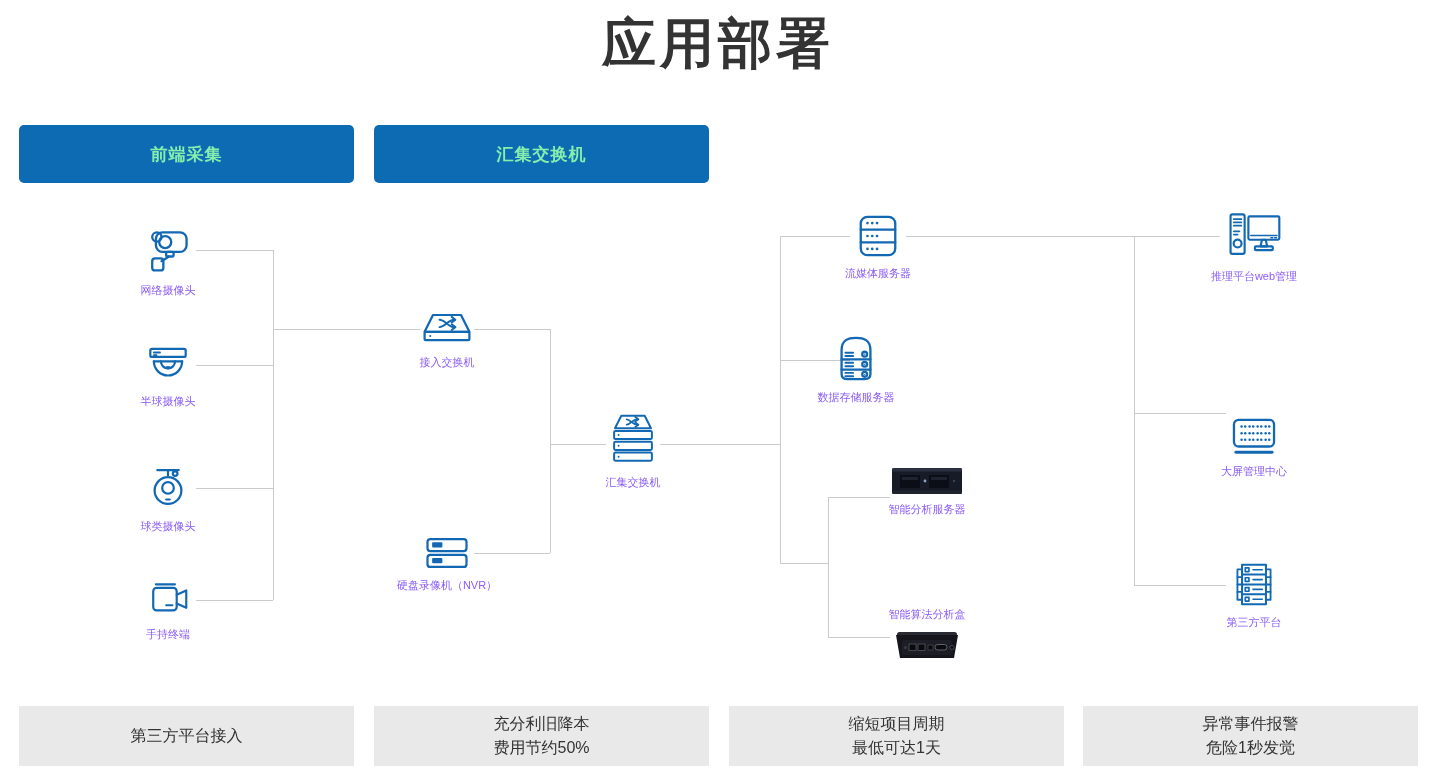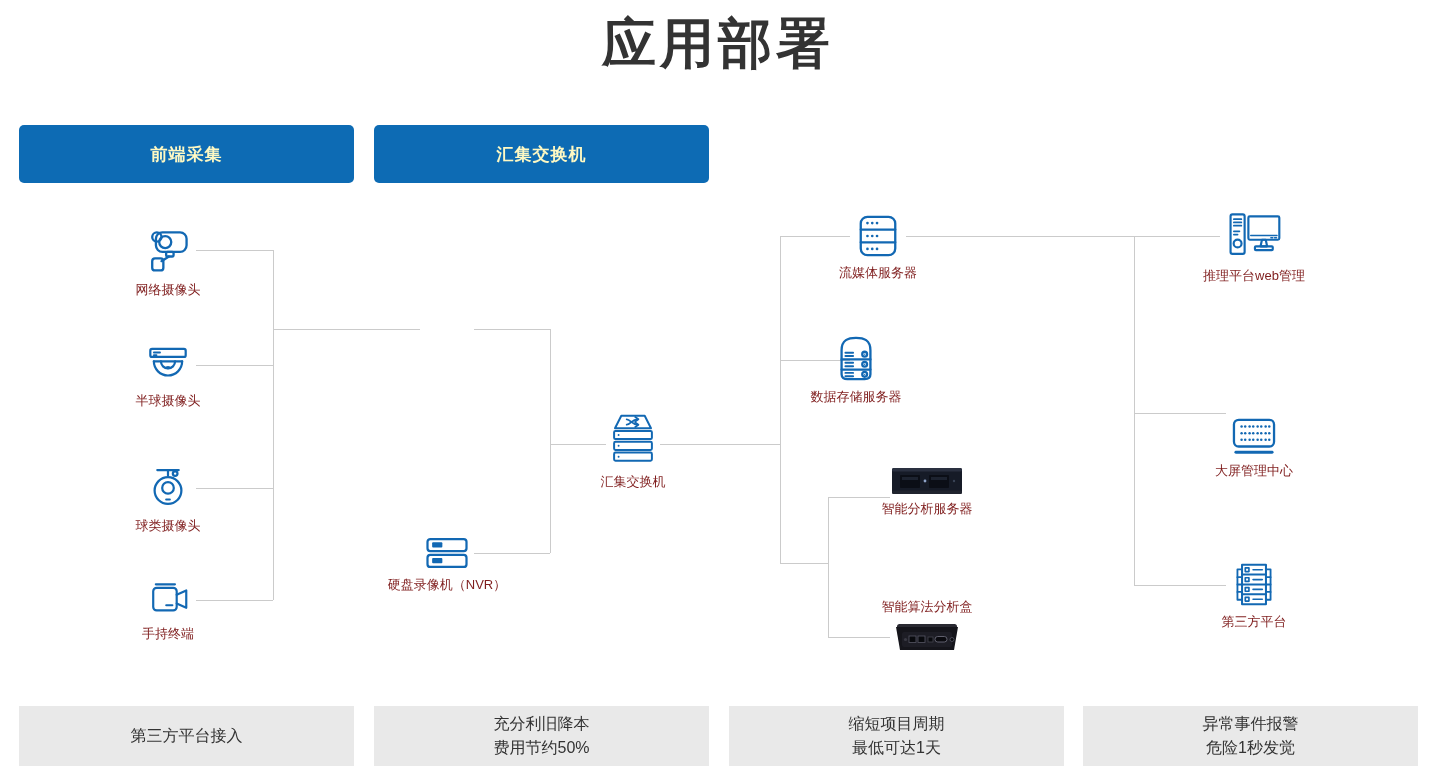--- a/index.html
+++ b/index.html
@@ -8,34 +8,34 @@
     font-family:"Liberation Sans","DejaVu Sans",sans-serif;color:#333;
     position:relative;
   }
   .stage{position:absolute;inset:0;width:1368px;height:782px;}
   .page-title{
     position:absolute;left:0;top:8px;width:1436px;text-align:center;
     font-size:54px;font-weight:bold;color:#333;letter-spacing:4px;margin:0;
   }
   .col-header{
     position:absolute;top:125px;height:58px;width:335px;
-    background:#0d6bb4;border-radius:5px;color:#fef9c3;
+    background:#0d6bb4;border-radius:5px;color:#86efac;
     display:flex;align-items:center;justify-content:center;
     font-size:17px;font-weight:bold;letter-spacing:1px;
   }
   .connectors{position:absolute;left:0;top:0;width:1436px;height:782px;pointer-events:none;}
   .connectors line{stroke:#cbcbcb;stroke-width:1;shape-rendering:crispEdges;}
   .node{
     position:absolute;display:flex;flex-direction:column;align-items:center;
     text-align:center;
   }
   .node .label{
-    margin-top:5px;font-size:13px;color:#7f1d1d;white-space:nowrap;line-height:18px;
-  }
-  .node .label.above{margin-top:4px;margin-bottom:6px;}
+    margin-top:5px;font-size:11px;color:#8b5cf6;white-space:nowrap;line-height:18px;
+  }
+  .node .label.above{margin-top:12px;margin-bottom:6px;font-family:Liberation Mono, monospace;}
   .icon{display:block;line-height:0;}
   .icon svg{display:block;}
   .benefit{
     position:absolute;top:706px;height:60px;width:335px;background:#e9e9e9;
     display:flex;flex-direction:column;align-items:center;justify-content:center;
     font-size:16px;color:#333;line-height:24px;
   }
 </style>
 </head>
 <body>
@@ -128,20 +128,34 @@
         <path d="M28,9 L28,15"></path>
         <circle cx="36" cy="13" r="2.6"></circle>
         <circle cx="28" cy="32" r="15"></circle>
         <circle cx="28" cy="29" r="6.5"></circle>
         <path d="M26,42 L30,42"></path>
       </svg>
     </span>
     <span class="label">球类摄像头</span>
   </div>
 
+  <div class="node" style="left:372px;top:310px;width:150px">
+    <span class="icon">
+      <svg width="56" height="38" viewBox="0 0 60 40" fill="none" stroke="#1268b3" stroke-width="2.4" stroke-linecap="round" stroke-linejoin="round">
+        <path d="M15,5 L45,5 L54,23 L6,23 Z"></path>
+        <rect x="6" y="23" width="48" height="9" rx="1.5"></rect>
+        <circle cx="12" cy="27.5" r="1.1" fill="#1268b3" stroke="none"></circle>
+        <path d="M22,10 C28,10 31,18 38,18" stroke-width="2.1"></path>
+        <path d="M35,15 L39,18 L35,21" stroke-width="2.1"></path>
+        <path d="M22,18 C28,18 31,10 38,10" stroke-width="2.1"></path>
+        <path d="M35,7 L39,10 L35,13" stroke-width="2.1"></path>
+      </svg>
+    </span>
+    <span class="label">接入交换机</span>
+  </div>
 
   <div class="node" style="left:558px;top:412px;width:150px">
     <span class="icon">
       <svg width="54" height="56" viewBox="0 0 60 62" fill="none" stroke="#1268b3" stroke-width="2.2" stroke-linecap="round" stroke-linejoin="round">
         <path d="M17,4 L43,4 L50,18 L10,18 Z"></path>
         <path d="M23,8 C27,8 29,14 35,14" stroke-width="2"></path>
         <path d="M32.5,11.5 L36,14 L32.5,16.5" stroke-width="2"></path>
         <path d="M23,14 C27,14 29,8 35,8" stroke-width="2"></path>
         <path d="M32.5,5.5 L36,8 L32.5,10.5" stroke-width="2"></path>
         <rect x="9" y="21" width="42" height="9" rx="1.5"></rect>

